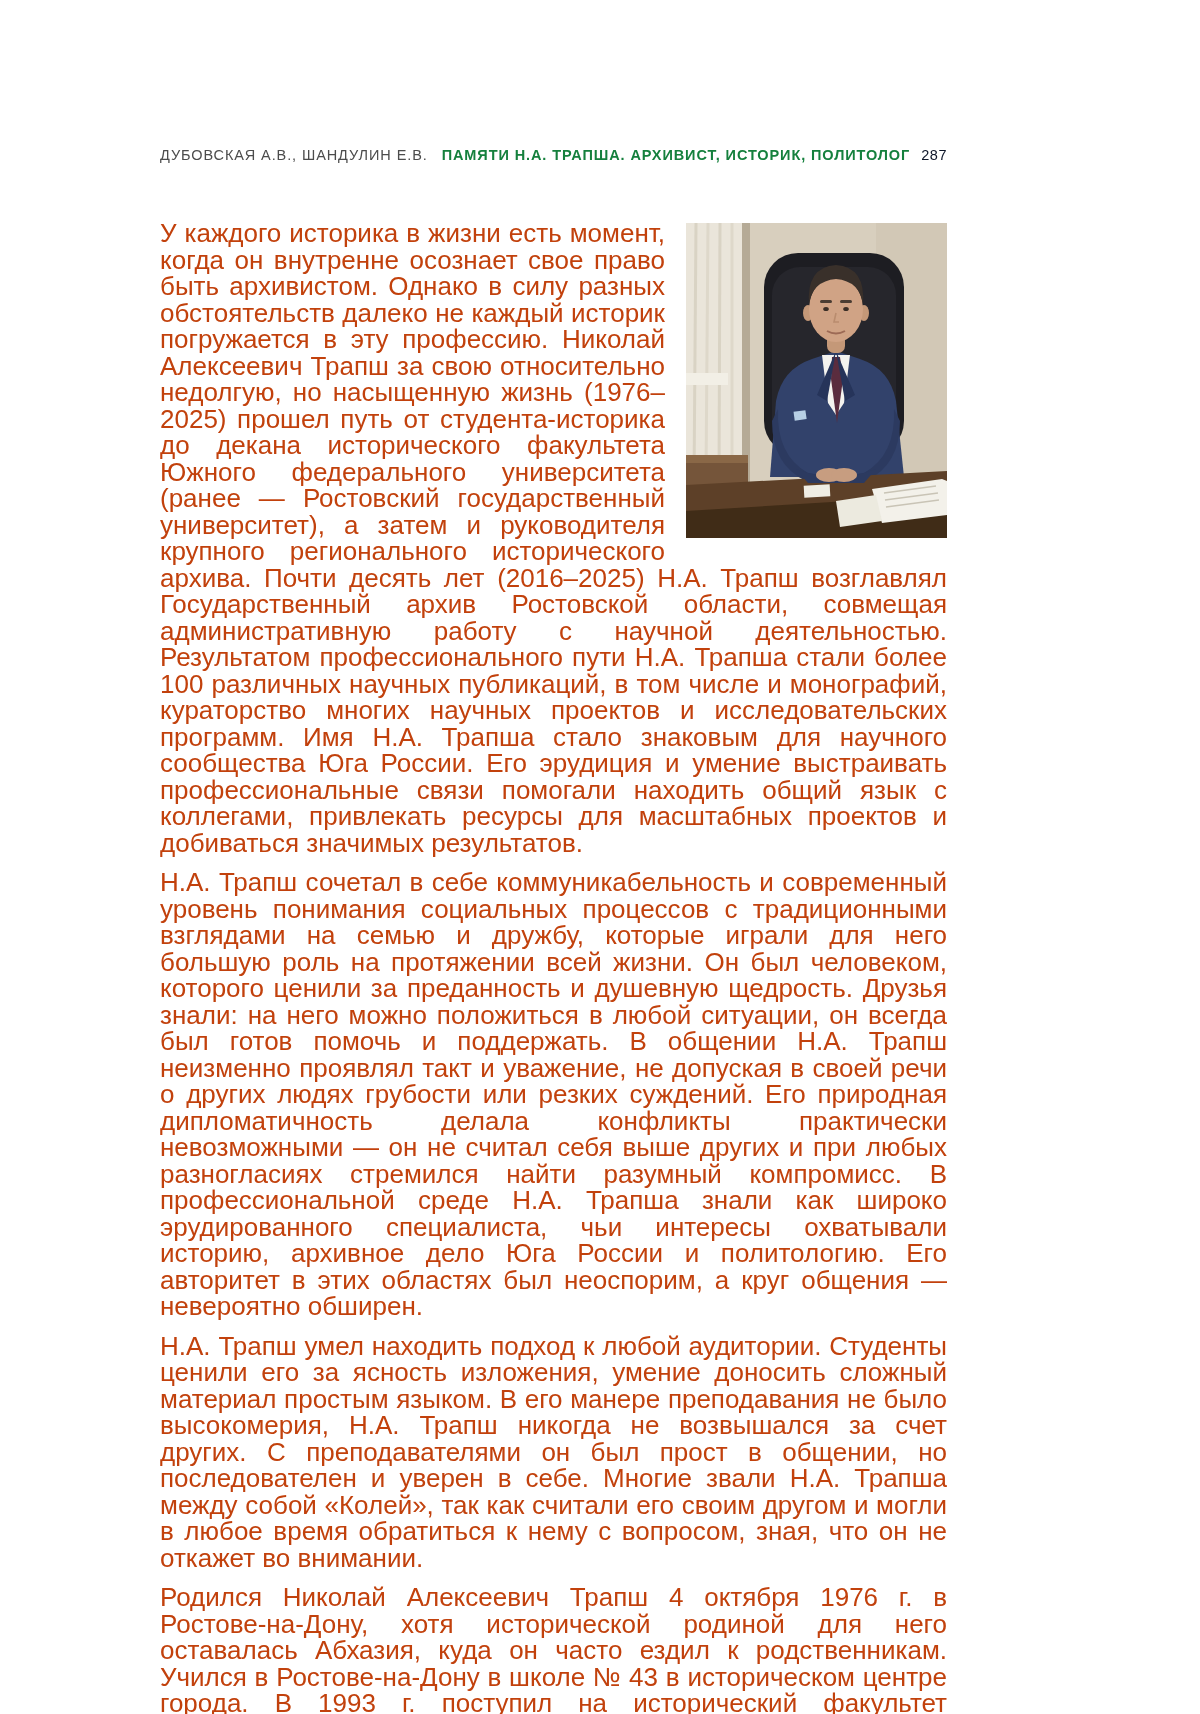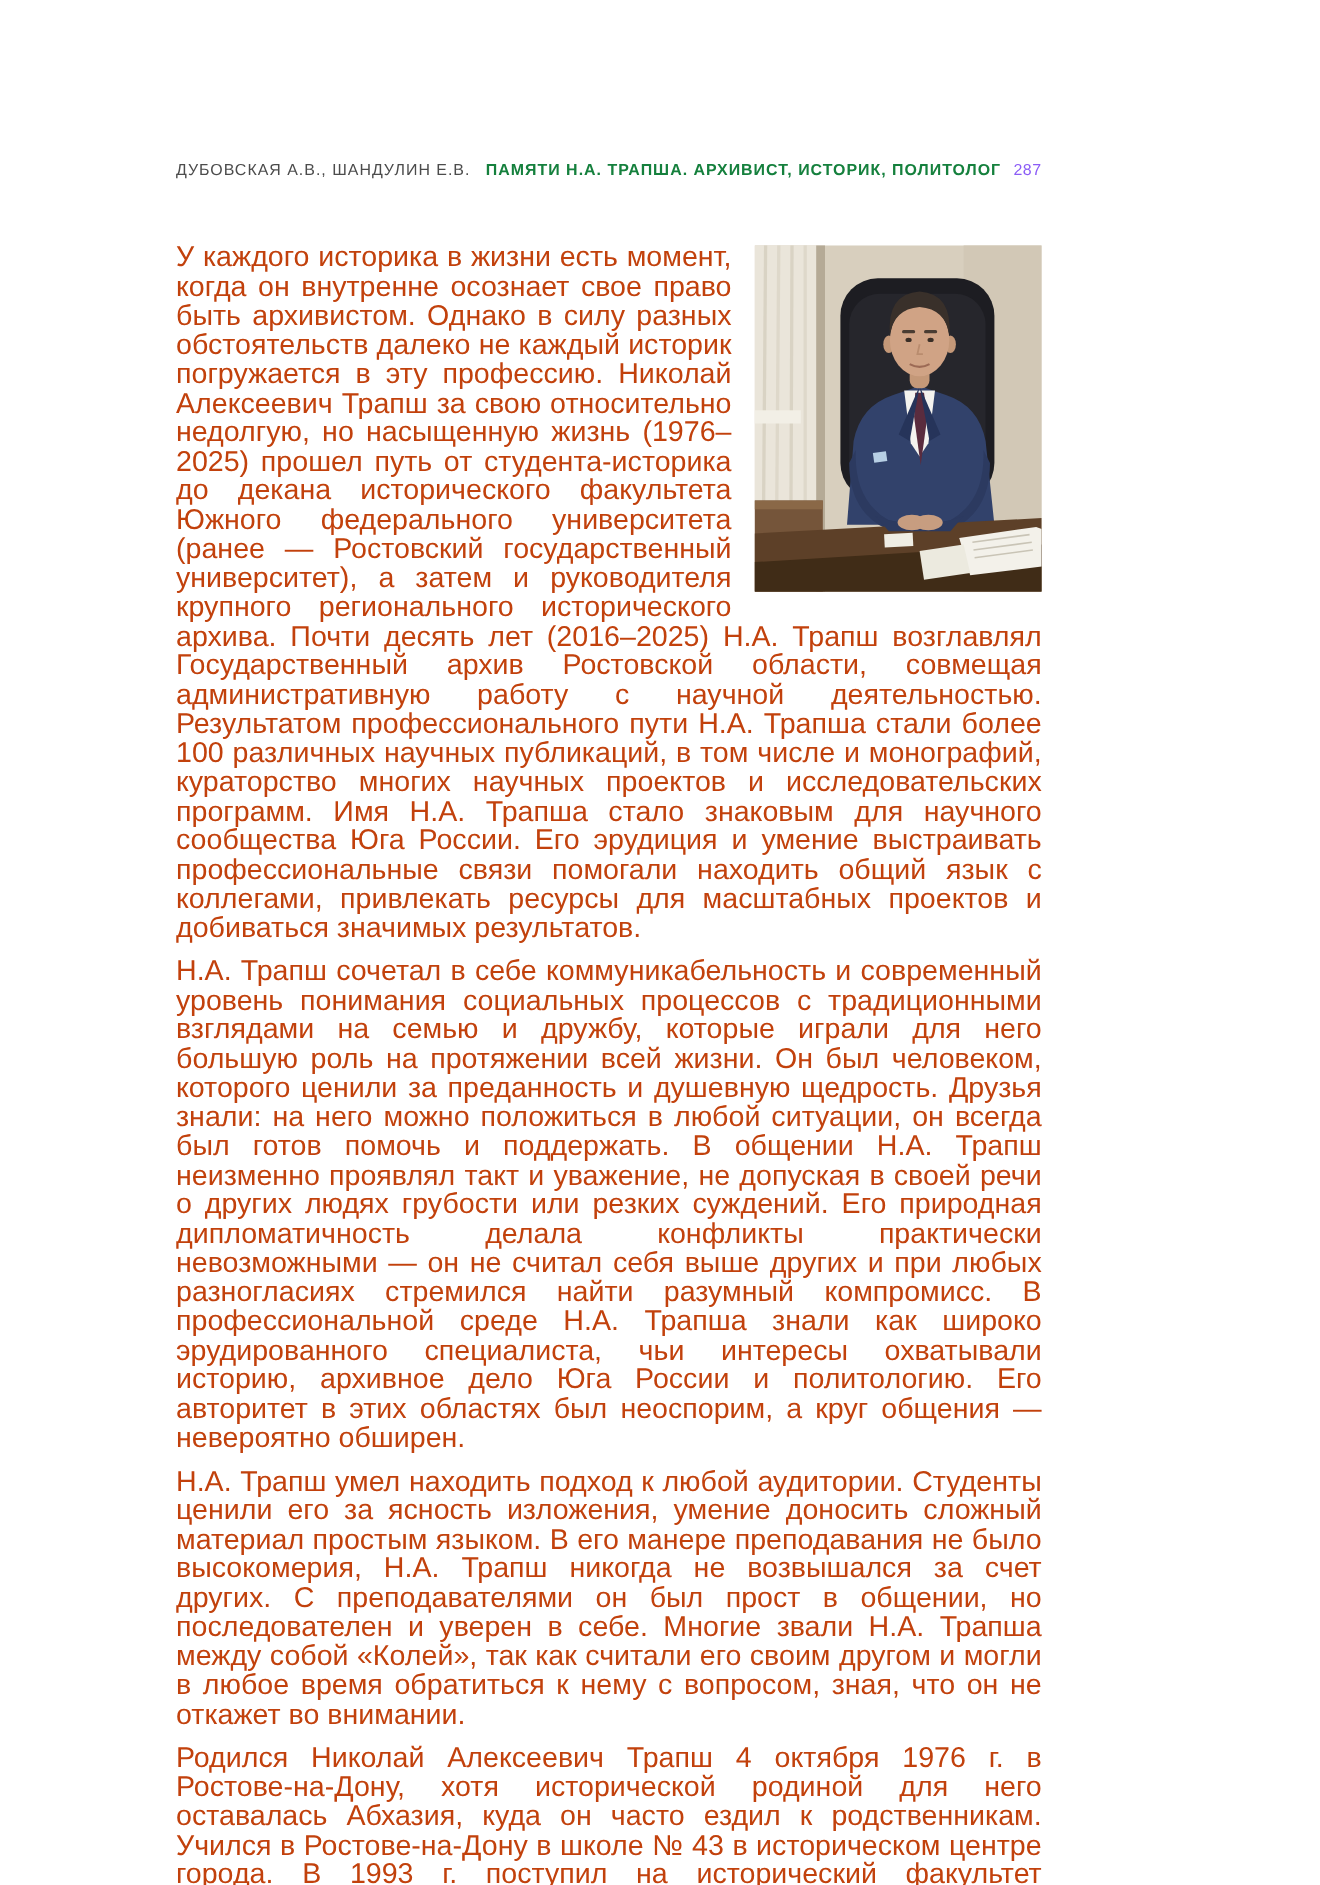--- a/index.html
+++ b/index.html
@@ -26,21 +26,21 @@
   .running-head {
     display: flex;
     align-items: baseline;
     font-size: 14.5px;
     letter-spacing: 0.9px;
     color: #4c4c4c;
     white-space: nowrap;
   }
   .running-head .authors { font-weight: 400; margin-right: 14px; }
   .running-head .head-title { font-weight: 700; color: #15803d; }
-  .running-head .page-number { margin-left: auto; font-weight: 400; color: #8b5cf6; letter-spacing: 0.5px; }
+  .running-head .page-number { margin-left: auto; font-weight: 400; color: #0f172a; letter-spacing: 0.5px; }
 
   .article {
     margin-top: 57px;
     font-size: 26px;
     line-height: 26.5px;
     color: #c2410c;
     text-align: justify;
     hyphens: auto;
   }
   .article p { margin: 0 0 13px 0; }

